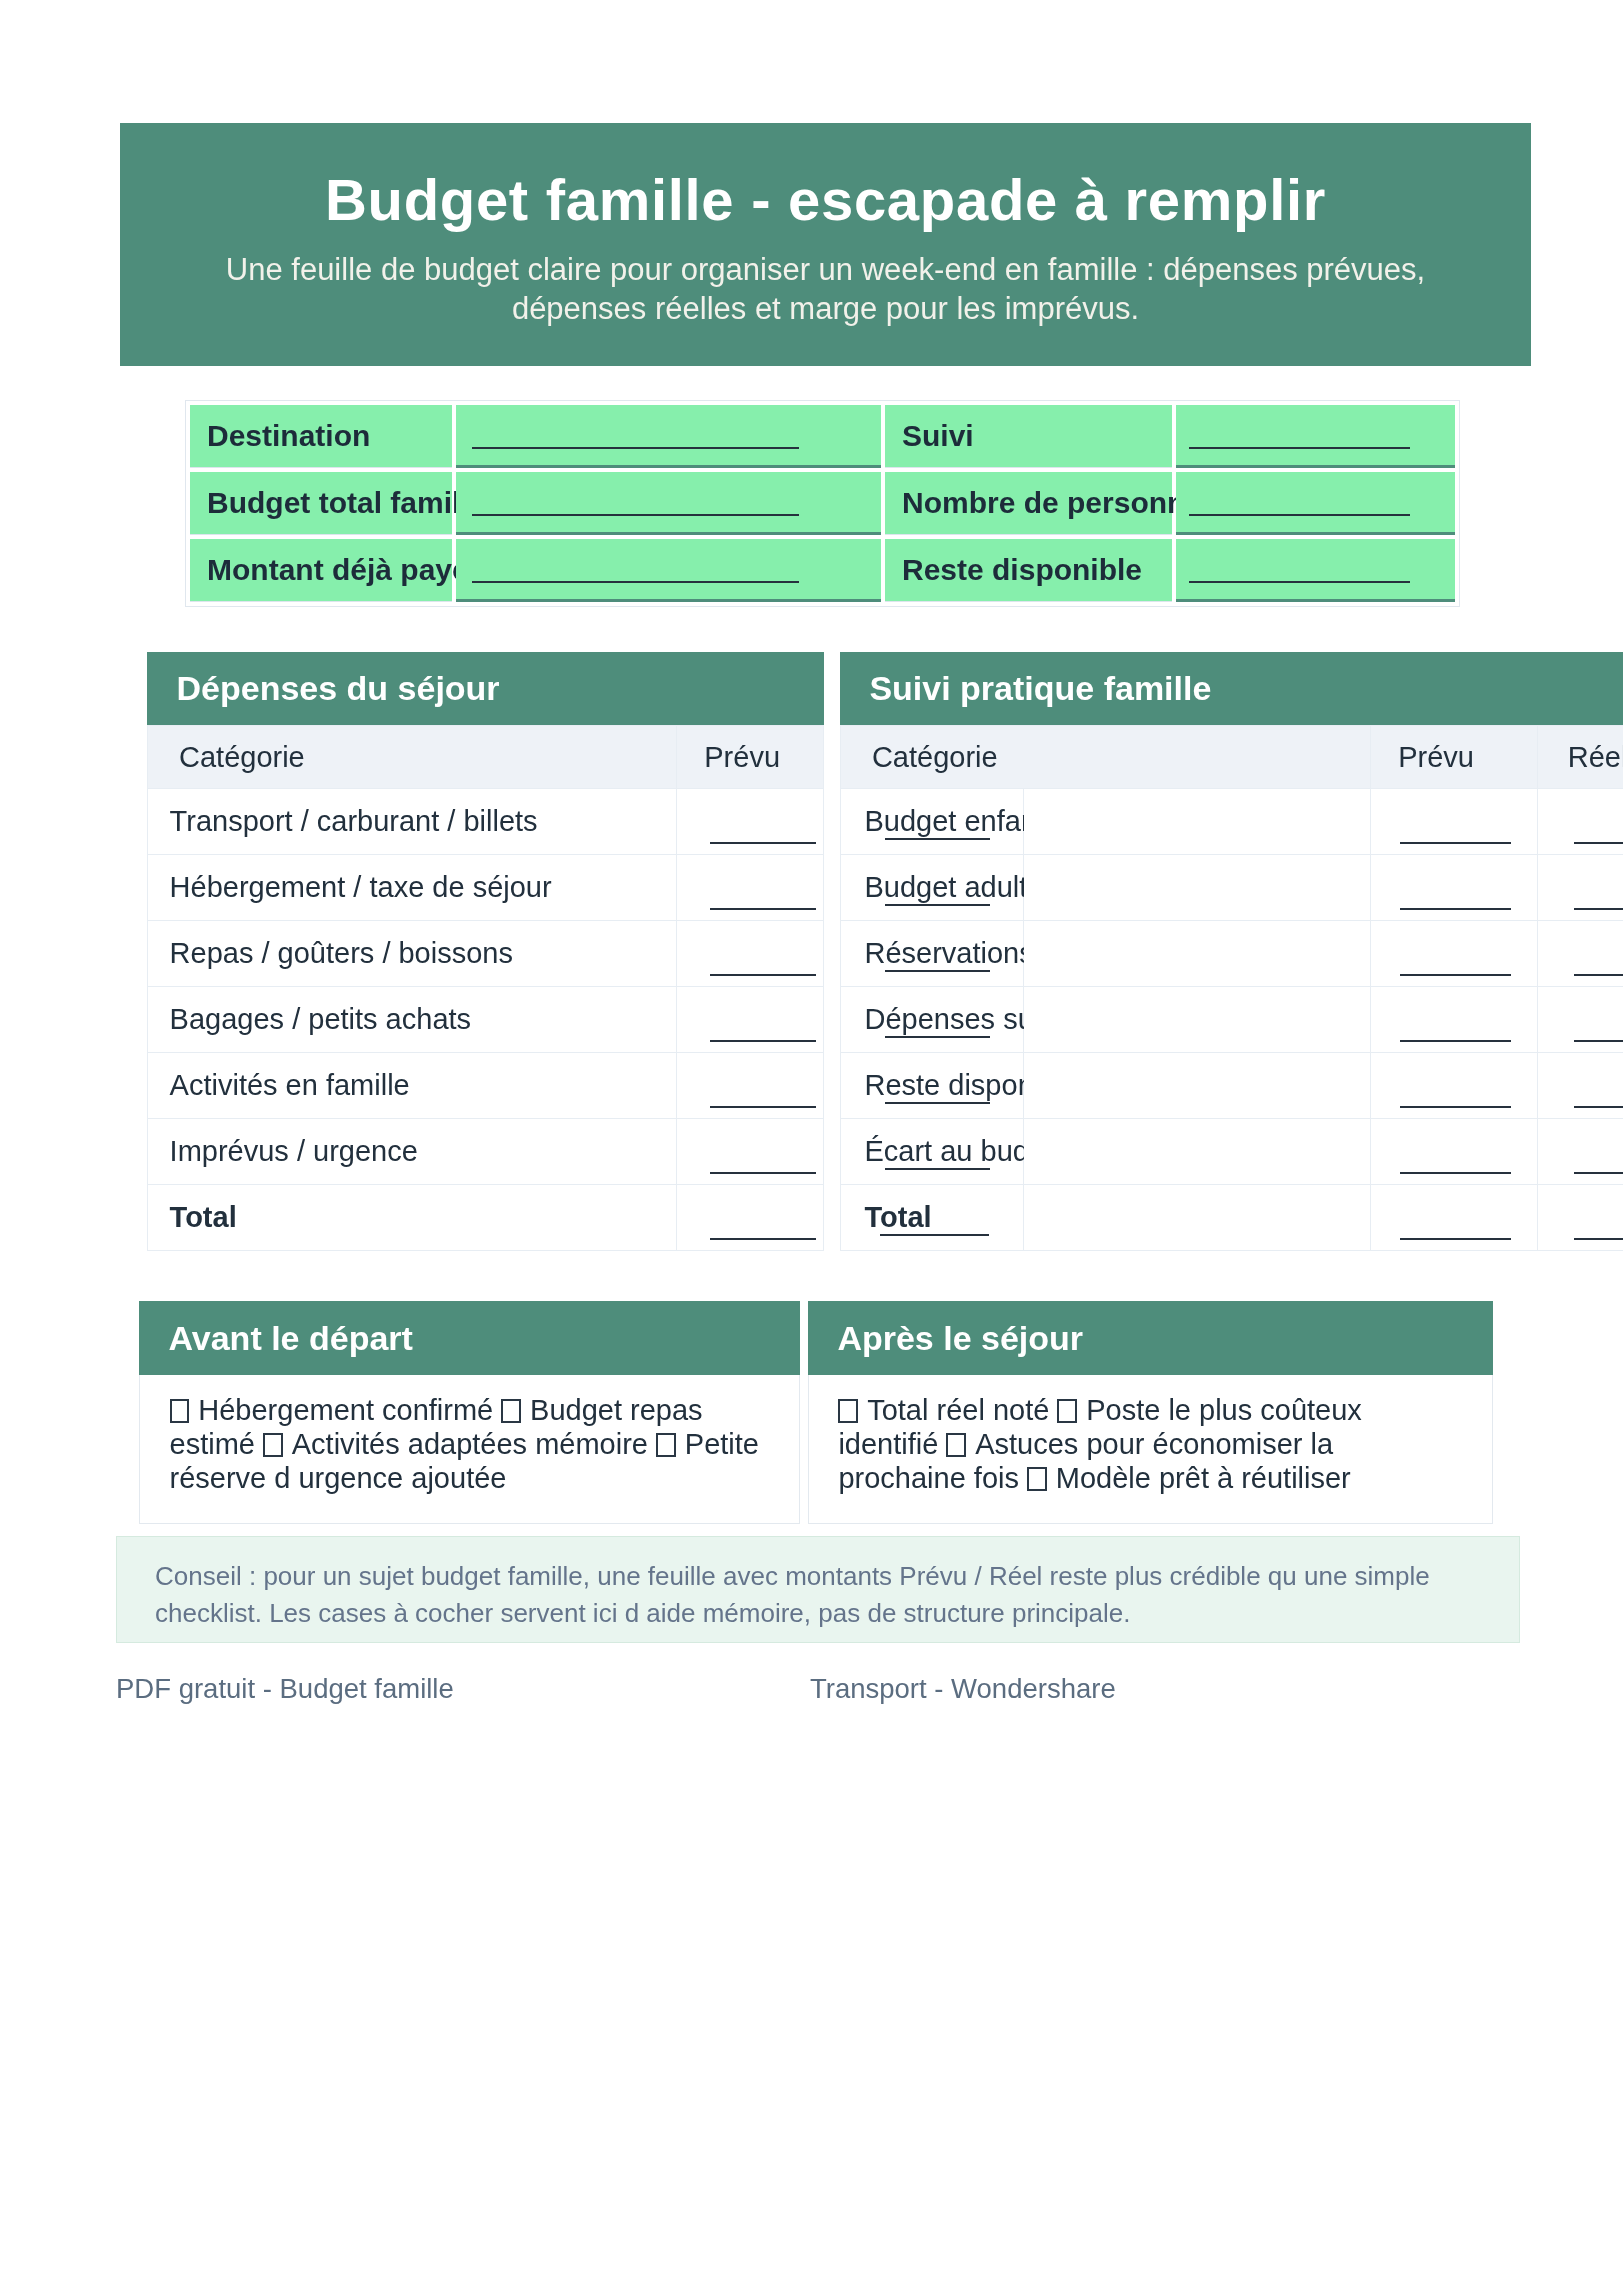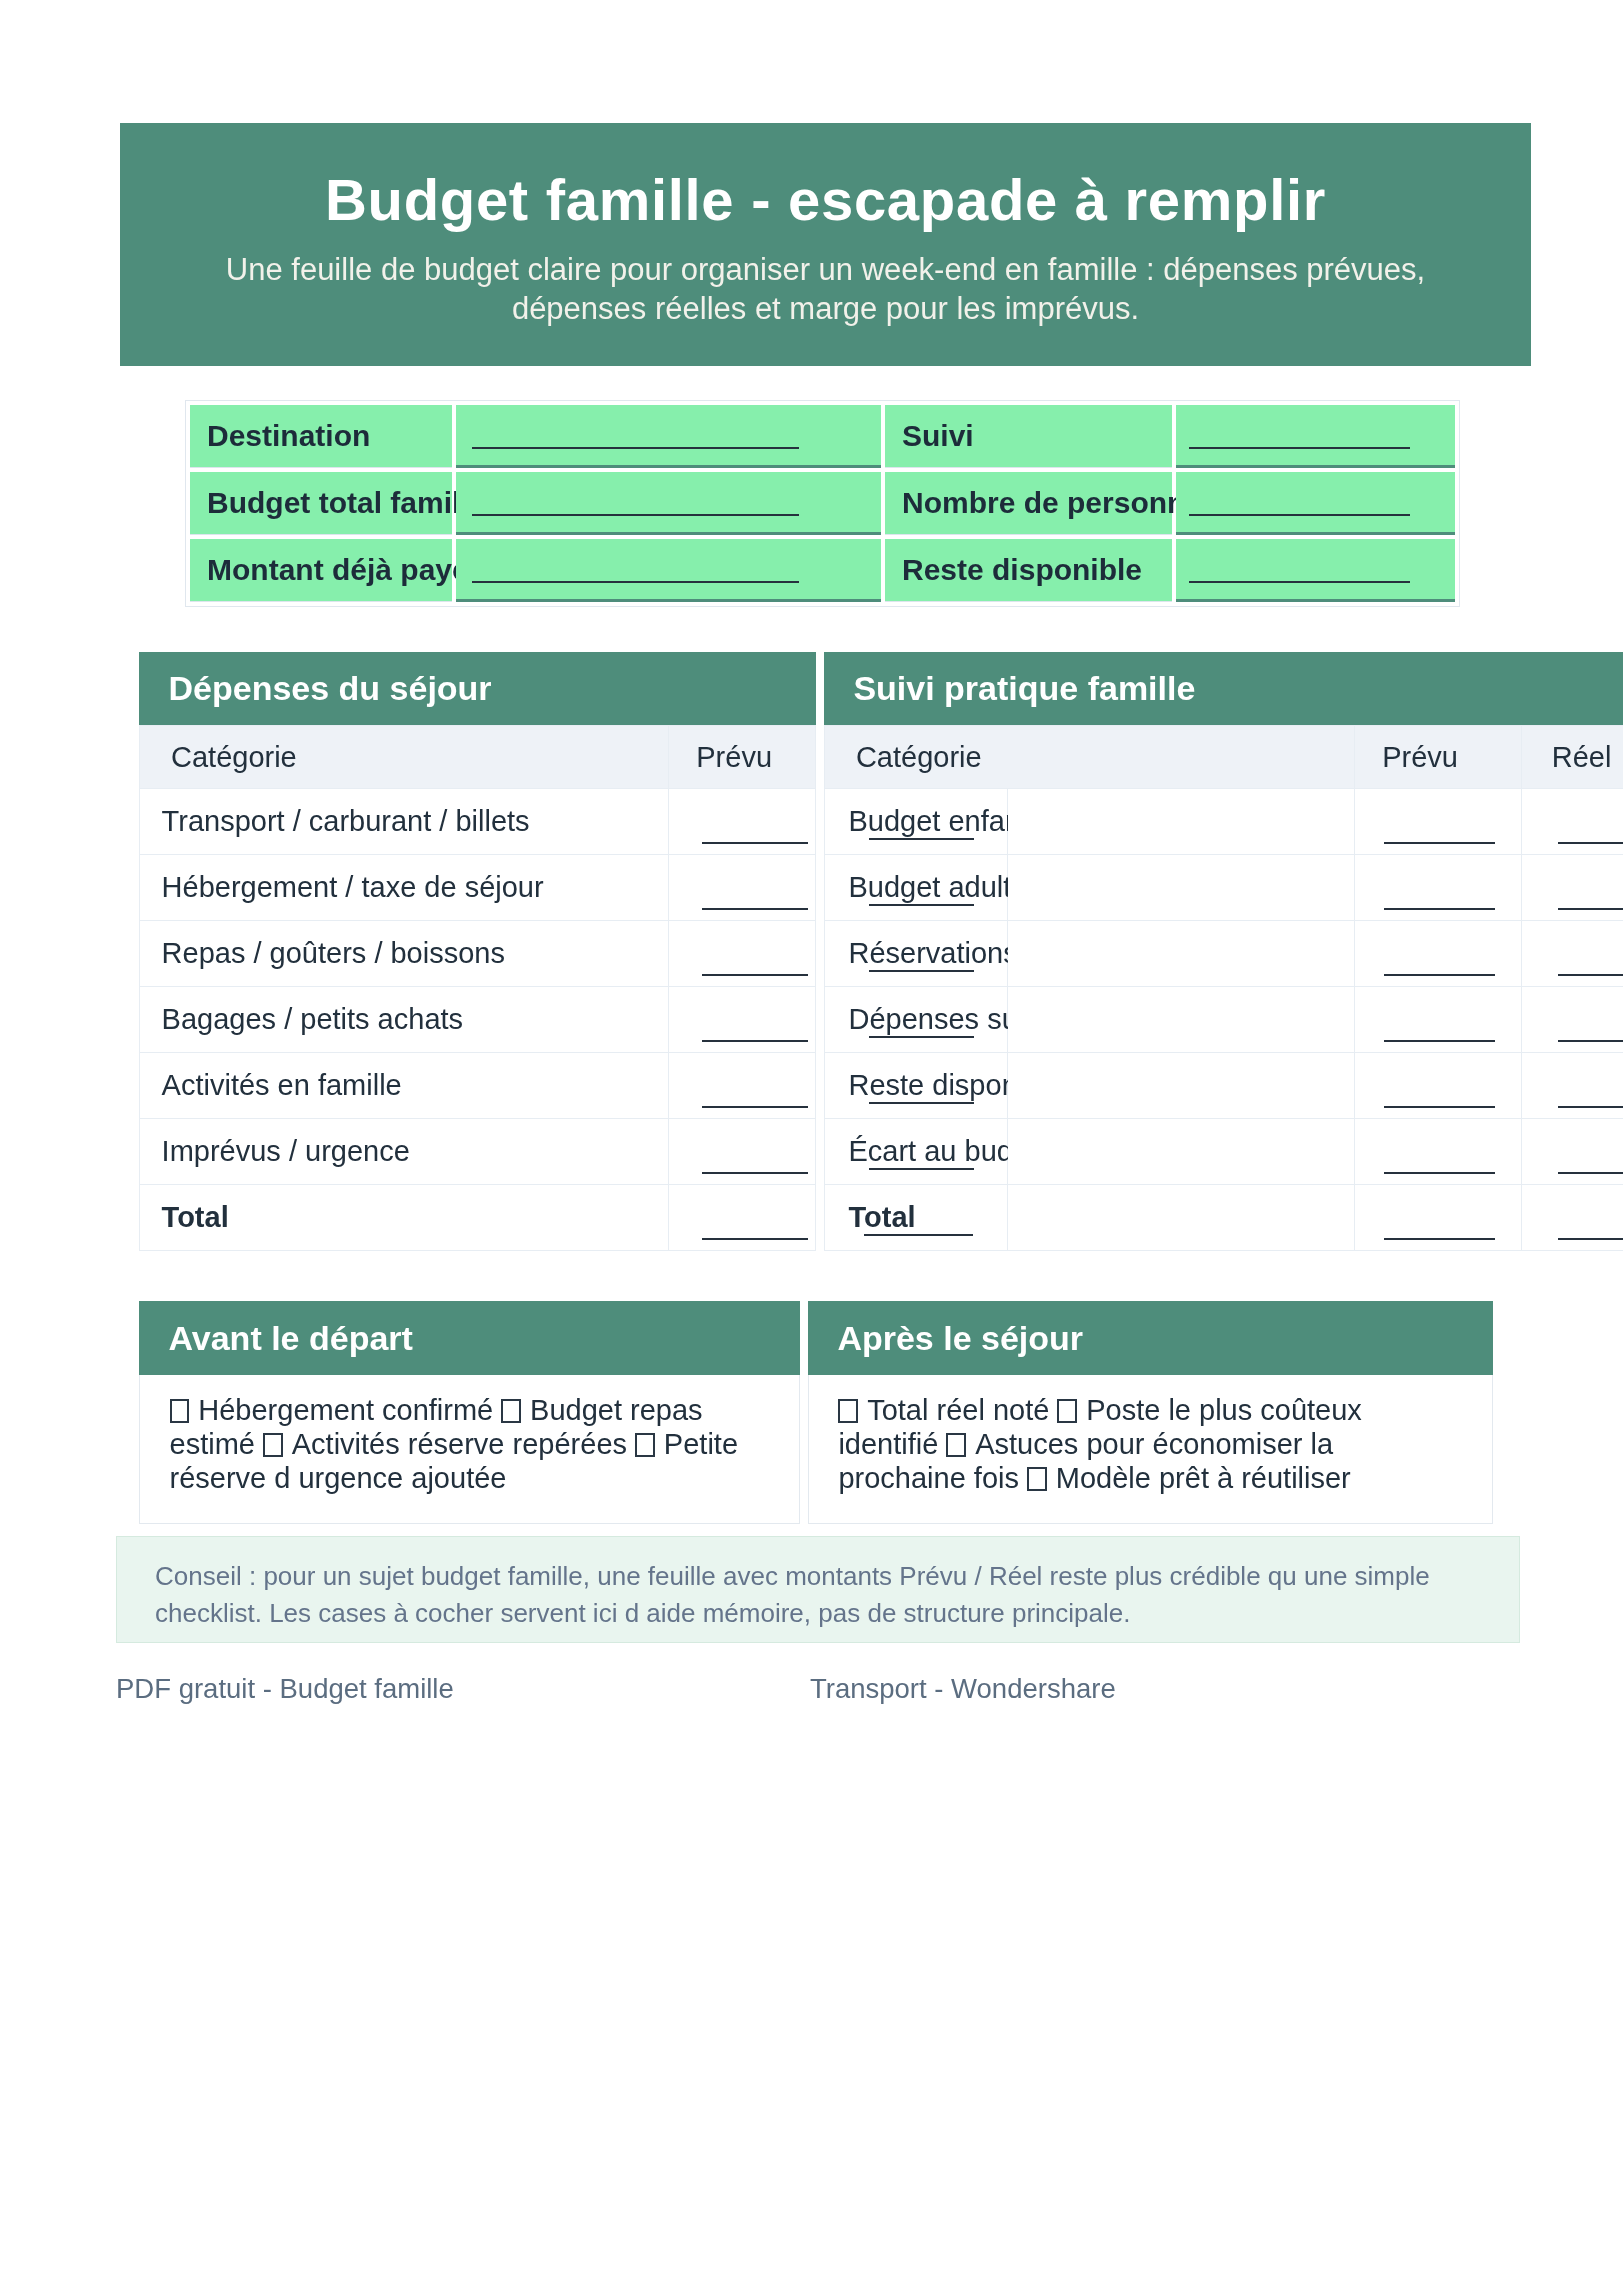--- a/index.html
+++ b/index.html
@@ -41,21 +41,21 @@
   }
   .info-table td.val { border-bottom:3.9px solid #4e8d7b; }
   .uline {
     position:absolute; height:0; border-bottom:2.6px solid #26313d;
   }
   .info-table td.val1 .uline { left:16.4px; bottom:15.7px; width:327px; }
   .info-table td.val2 .uline { left:13px; bottom:15.7px; width:221px; }
 
   
   .tables-row { position:absolute; left:139px; top:652px; display:flex; gap:7.9px; }
-  .section { background:#ffffff; }
+  .section { background:#ffffff;margin-left:8px; }
   .section-header {
     height:73px; background:#4e8d7b; color:#ffffff; font-weight:bold;
     font-size:34px; line-height:73px; padding-left:29.5px; white-space:nowrap;
   }
   table.exp {
     border-collapse:collapse; table-layout:fixed; background:#ffffff;
     border:1.3px solid #e0e7ee;
   }
   table.exp th, table.exp td {
     border:1.3px solid #e7edf3; font-weight:normal; text-align:left;
@@ -317,21 +317,21 @@
         </table>
     </div>
   </div>
 
   <div class="checks-row">
     <div class="check-box first">
       <div class="section-header">Avant le départ</div>
       <div class="check-body">
         <span class="cbx"></span><span>Hébergement confirmé</span>
         <span class="cbx"></span><span>Budget repas estimé</span>
-        <span class="cbx"></span><span>Activités réserve repérées</span>
+        <span class="cbx"></span><span>Activités adaptées mémoire</span>
         <span class="cbx"></span><span>Petite réserve d urgence ajoutée</span>
       </div>
     </div>
     <div class="check-box second">
       <div class="section-header">Après le séjour</div>
       <div class="check-body">
         <span class="cbx"></span><span>Total réel noté</span>
         <span class="cbx"></span><span>Poste le plus coûteux identifié</span>
         <span class="cbx"></span><span>Astuces pour économiser la prochaine fois</span>
         <span class="cbx"></span><span>Modèle prêt à réutiliser</span>

